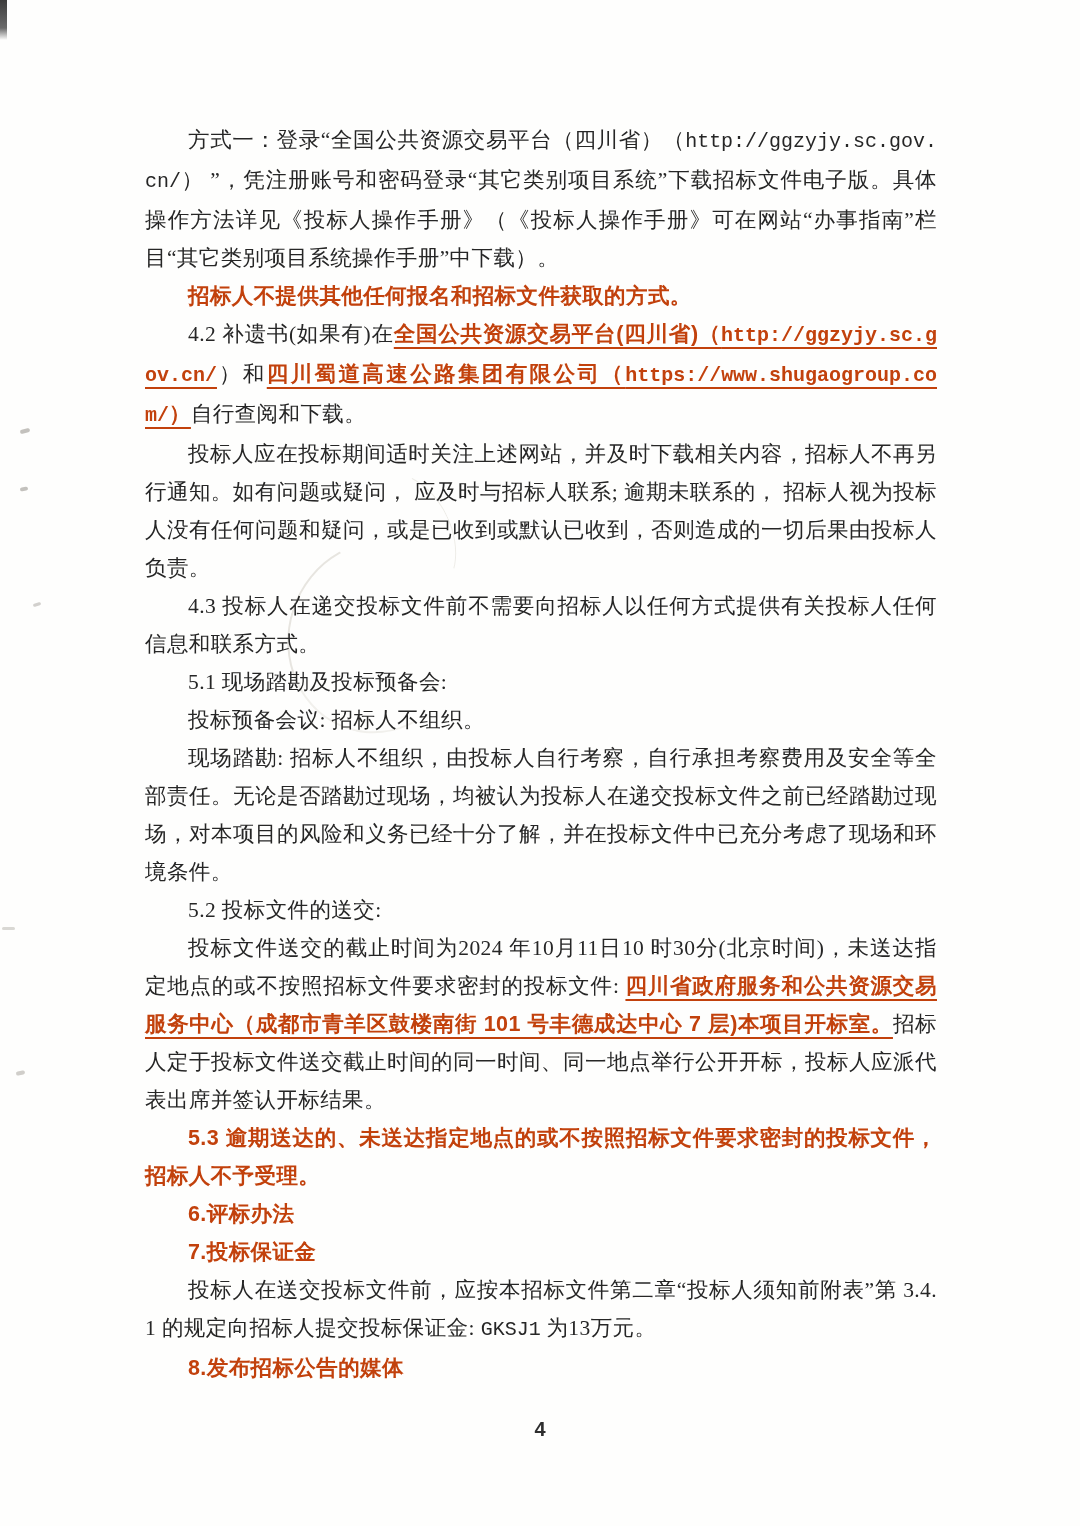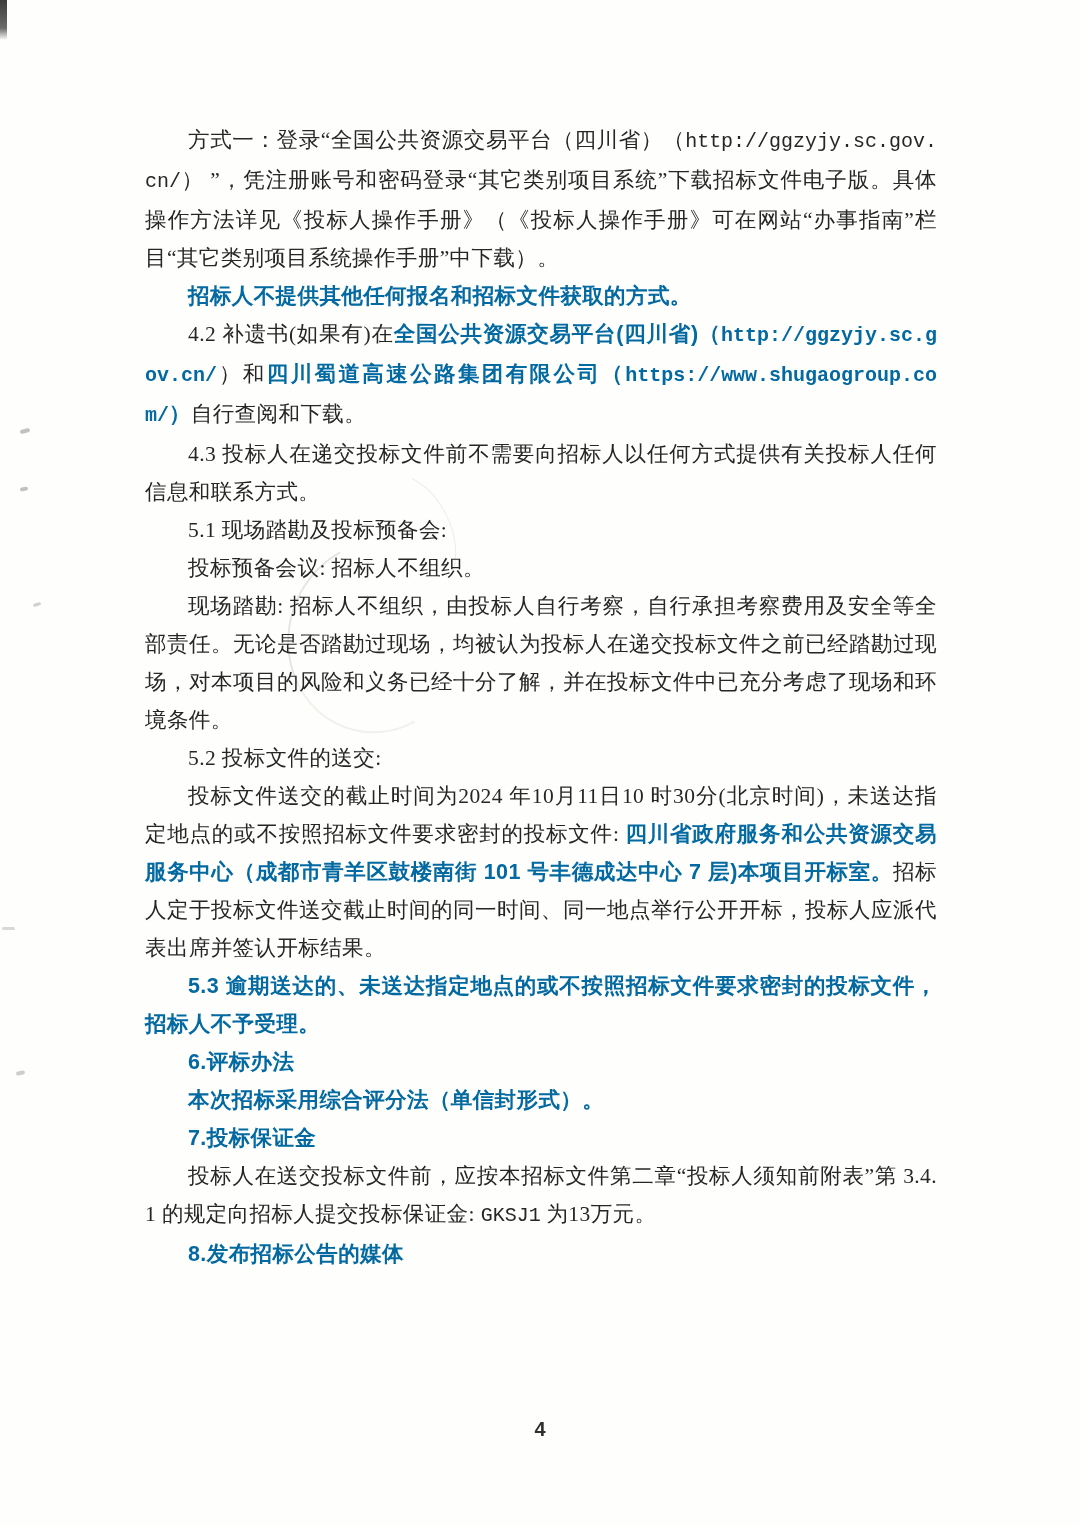--- a/index.html
+++ b/index.html
@@ -22,23 +22,24 @@
     margin:0;
     font-size:21.5px;
     line-height:38px;
     text-indent:2em;
     letter-spacing:0.4px;
     word-break:break-all;
   }
   .seg-bold{
     font-weight:bold;
     font-family:"Liberation Sans","DejaVu Sans",sans-serif;
-    color:#0369a1;
+    color:#c2410c;
   }
   .seg-underline{
+    text-decoration:underline;
     text-underline-offset:6px;
     text-decoration-thickness:1.6px;
   }
   .seg-mono{
     font-family:"Liberation Mono","DejaVu Sans Mono",monospace;
     font-size:0.93em;
     letter-spacing:0;
   }
   .footer{
     position:absolute;
@@ -88,29 +89,29 @@
   <div class="speck s3"></div>
   <div class="speck s4"></div>
   <div class="speck s5"></div>
   <div class="stamp-ghost"></div>
   <div class="stamp-ghost2"></div>
 
   <div class="content">
       <p class="para"><span>方式一：登录“全国公共资源交易平台（四川省）（</span><span class="seg-mono">http://ggzyjy.sc.gov.cn/</span><span>） ”，凭注册账号和密码登录“其它类别项目系统”下载招标文件电子版。具体操作方法详见《投标人操作手册》（《投标人操作手册》可在网站“办事指南”栏目“其它类别项目系统操作手册”中下载）。</span></p>
       <p class="para"><span class="seg-bold">招标人不提供其他任何报名和招标文件获取的方式。</span></p>
       <p class="para"><span>4.2 补遗书(如果有)在</span><span class="seg-bold seg-underline">全国公共资源交易平台(四川省)（</span><span class="seg-bold seg-underline seg-mono">http://ggzyjy.sc.gov.cn/</span><span>）和</span><span class="seg-bold seg-underline">四川蜀道高速公路集团有限公司（</span><span class="seg-bold seg-underline seg-mono">https://www.shugaogroup.com/</span><span class="seg-bold seg-underline">）</span><span>自行查阅和下载。</span></p>
+      <p class="para"><span>投标人应在投标期间适时关注上述网站，并及时下载相关内容，招标人不再另行通知。如有问题或疑问， 应及时与招标人联系; 逾期未联系的， 招标人视为投标人没有任何问题和疑问，或是已收到或默认已收到，否则造成的一切后果由投标人负责。</span></p>
       <p class="para"><span>4.3 投标人在递交投标文件前不需要向招标人以任何方式提供有关投标人任何信息和联系方式。</span></p>
       <p class="para"><span>5.1 现场踏勘及投标预备会:</span></p>
       <p class="para"><span>投标预备会议: 招标人不组织。</span></p>
       <p class="para"><span>现场踏勘: 招标人不组织，由投标人自行考察，自行承担考察费用及安全等全部责任。无论是否踏勘过现场，均被认为投标人在递交投标文件之前已经踏勘过现场，对本项目的风险和义务已经十分了解，并在投标文件中已充分考虑了现场和环境条件。</span></p>
       <p class="para"><span>5.2 投标文件的送交:</span></p>
       <p class="para"><span>投标文件送交的截止时间为2024 年10月11日10 时30分(北京时间)，未送达指定地点的或不按照招标文件要求密封的投标文件:  </span><span class="seg-bold seg-underline">四川省政府服务和公共资源交易服务中心（成都市青羊区鼓楼南街 101 号丰德成达中心 7 层)本项目开标室。</span><span>招标人定于投标文件送交截止时间的同一时间、同一地点举行公开开标，投标人应派代表出席并签认开标结果。</span></p>
       <p class="para"><span class="seg-bold">5.3 逾期送达的、未送达指定地点的或不按照招标文件要求密封的投标文件，招标人不予受理。</span></p>
       <p class="para"><span class="seg-bold">6.评标办法</span></p>
-      <p class="para"><span class="seg-bold">本次招标采用综合评分法（单信封形式）。</span></p>
       <p class="para"><span class="seg-bold">7.投标保证金</span></p>
       <p class="para"><span>投标人在送交投标文件前，应按本招标文件第二章“投标人须知前附表”第 3.4.1 的规定向招标人提交投标保证金: </span><span class="seg-mono">GKSJ1</span><span> 为13万元。</span></p>
       <p class="para"><span class="seg-bold">8.发布招标公告的媒体</span></p>
     </div>
 
   <div class="footer">
     <span>4</span>
   </div>
 </div>
 

